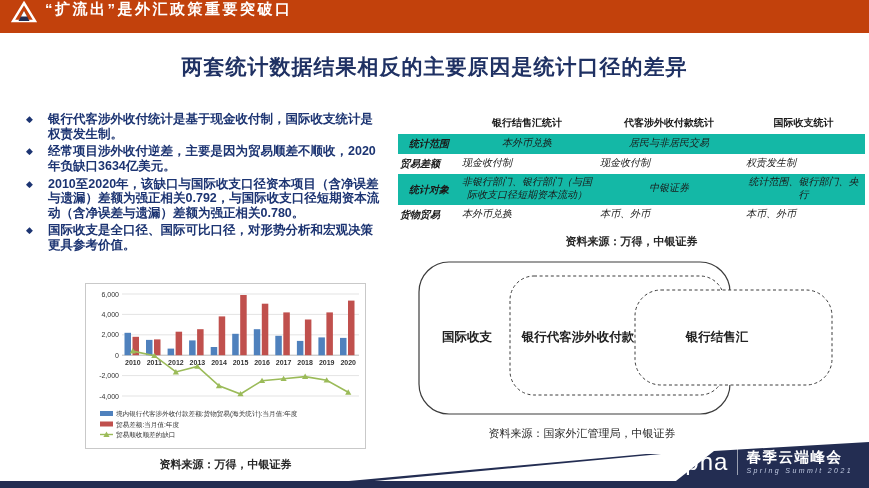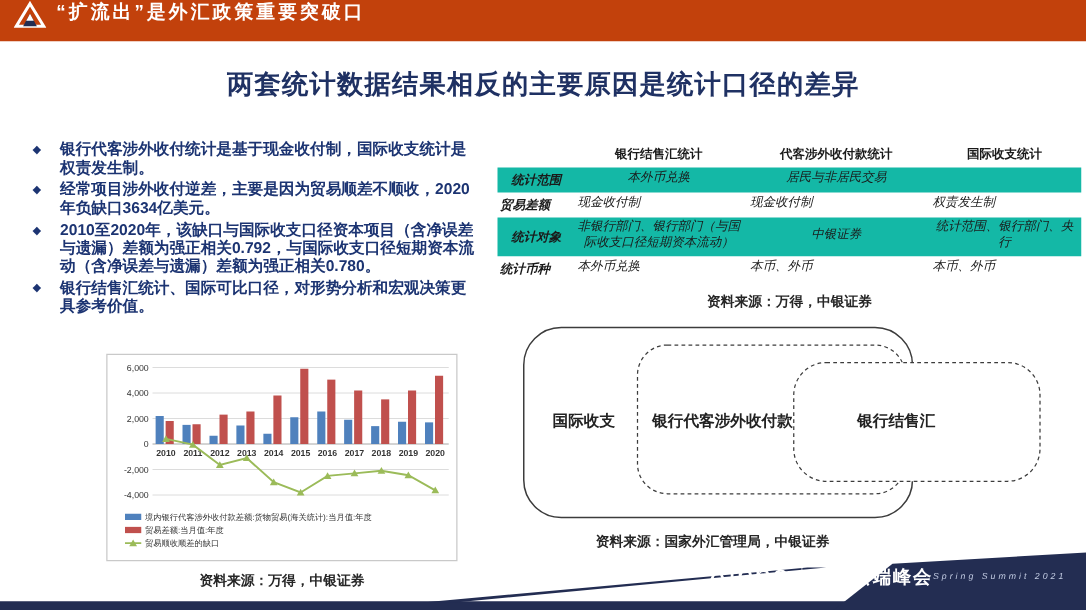--- a/index.html
+++ b/index.html
@@ -33,29 +33,29 @@
   .trow{display:grid;grid-template-columns:60px 138px 146px 123px;align-items:center;font-family:Liberation Mono, monospace;}
   .trow.pink{background:#14b8a6;text-align:center;}
   .thead-cell{font-weight:bold;text-align:center;padding:3px 0 4px 0;}
   .tlabel{font-weight:bold;padding:3px 0 3px 2px;font-style:italic;}
   .tcell{padding:3px 4px 3px 4px;font-style:italic;line-height:1.25;}
   .table-source{position:absolute;left:398px;top:234px;width:467px;text-align:center;
                 font-size:11px;font-weight:bold;color:#262626;}
 
   
   .diagram{position:absolute;left:410px;top:255px;}
-  .diagram-source{position:absolute;left:400px;top:426px;width:340px;text-align:center;
-                  font-size:11px;font-weight:bold;color:#262626;}
+  .diagram-source{position:absolute;left:412px;top:426px;width:340px;text-align:center;
+                  font-size:11px;font-weight:normal;color:#262626;}
 
   
   .footer-svg{position:absolute;left:0;top:430px;width:869px;height:58px;}
   .footer-logo{position:absolute;right:16px;top:449px;display:flex;align-items:center;color:#fff;margin-left:32px;}
   .brand{font-size:24px;letter-spacing:1px;font-weight:normal;line-height:1;}
   .brand-sep{width:1px;height:26px;background:rgba(255,255,255,.55);margin:0 8px 0 9px;}
-  .event-block{display:flex;flex-direction:row;align-items:flex-start;line-height:1;}
+  .event-block{display:flex;flex-direction:column;align-items:flex-start;line-height:1;}
   .event-cn{font-size:14.5px;font-weight:bold;letter-spacing:1.5px;}
   .event-en{font-size:7px;font-style:italic;letter-spacing:2.4px;color:#c2cbe2;margin-top:3px;}
 </style>
 </head>
 <body>
 
 <div class="header">
   <svg class="header-logo" width="26" height="24" viewBox="0 0 26 24">
     <polygon points="13,3 24,21 2,21" fill="none" stroke="#ffffff" stroke-width="2.4"></polygon>
     <polygon points="13,11 18.5,21 7.5,21" fill="#232d52"></polygon>
@@ -74,21 +74,21 @@
     <div class="bullet">
       <span class="dm">◆</span>
       <span>经常项目涉外收付逆差，主要是因为贸易顺差不顺收，2020年负缺口3634亿美元。</span>
     </div>
     <div class="bullet">
       <span class="dm">◆</span>
       <span>2010至2020年，该缺口与国际收支口径资本项目（含净误差与遗漏）差额为强正相关0.792，与国际收支口径短期资本流动（含净误差与遗漏）差额为强正相关0.780。</span>
     </div>
     <div class="bullet">
       <span class="dm">◆</span>
-      <span>银行结售汇统计、国际可比口径，对形势分析和宏观决策更具参考价值。</span>
+      <span>国际收支是全口径、国际可比口径，对形势分析和宏观决策更具参考价值。</span>
     </div>
   </div>
 
 <div class="chart-box">
   <svg id="chart-svg" width="279" height="164" viewBox="0 0 279 164">
       <line x1="36" y1="112.00000000000001" x2="273" y2="112.00000000000001" stroke="#dcdcdc" stroke-width="0.8"></line>
       <text x="33" y="114.50000000000001" font-size="7" text-anchor="end" fill="#333">-4,000</text>
       <line x1="36" y1="91.60000000000001" x2="273" y2="91.60000000000001" stroke="#dcdcdc" stroke-width="0.8"></line>
       <text x="33" y="94.10000000000001" font-size="7" text-anchor="end" fill="#333">-2,000</text>
       <line x1="36" y1="71.2" x2="273" y2="71.2" stroke="#a8a8a8" stroke-width="0.8"></line>
@@ -174,21 +174,21 @@
         <div class="tcell">现金收付制</div>
         <div class="tcell">权责发生制</div>
       </div>
       <div class="trow pink">
         <div class="tlabel">统计对象</div>
         <div class="tcell">非银行部门、银行部门（与国际收支口径短期资本流动）</div>
         <div class="tcell">中银证券</div>
         <div class="tcell">统计范围、银行部门、央行</div>
       </div>
       <div class="trow">
-        <div class="tlabel">统计币种</div>
+        <div class="tlabel">货物贸易</div>
         <div class="tcell">本外币兑换</div>
         <div class="tcell">本币、外币</div>
         <div class="tcell">本币、外币</div>
       </div>
     </div>
 </div>
 <div class="table-source">资料来源：万得，中银证券</div>
 
 <div class="diagram">
   <svg width="462" height="168" viewBox="0 0 462 168">

